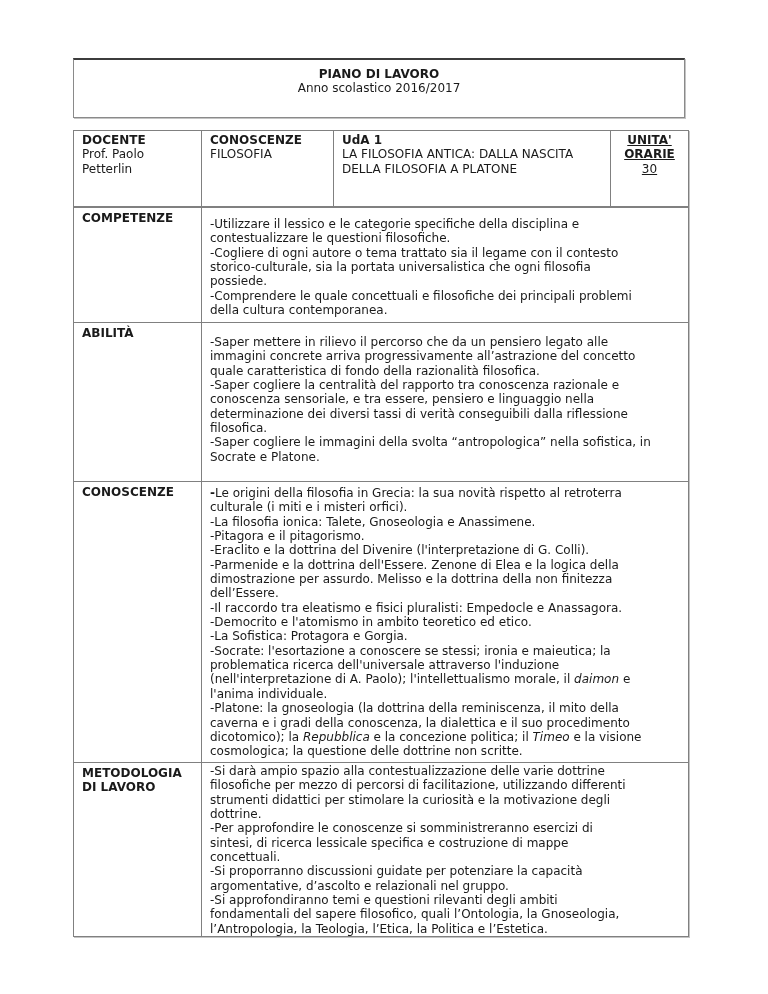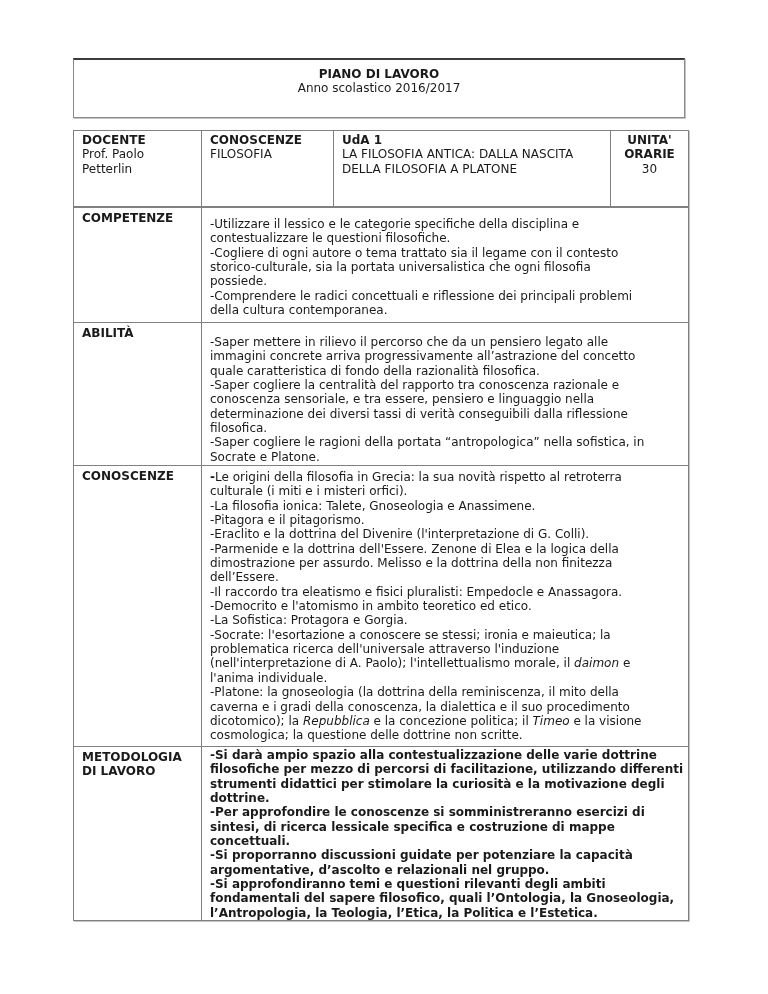--- a/index.html
+++ b/index.html
@@ -26,32 +26,32 @@
     position: absolute; left: 73px; width: 615px;
     border-collapse: collapse; table-layout: fixed;
     box-shadow: 1px 1px 0 #c4c4c4;
   }
   table.grid td {
     border: 1px solid #808080; vertical-align: top;
     padding: 2px 6px 0 8px; overflow: visible;
   }
   #info { top: 130px; }
   #info tr { height: 76px; }
-  #info td.center { text-align: center; padding-left: 2px; padding-right: 2px; }
+  #info td.center { text-align: center; padding-left: 2px; padding-right: 2px; text-decoration: underline; }
 
   #sections { top: 207px; }
   .r0 { height: 115px; }
-  .r1 { height: 143px; }
+  .r1 { height: 159px; }
   .r2 { height: 281px; }
   .r3 { height: 172px; }
   #sections td.lbl { padding-top: 3px; }
   .r0 td.txt { padding-top: 9px; }
   .r1 td.txt { padding-top: 12px; }
   .r2 td.txt { padding-top: 4px; }
-  .r3 td.txt { padding-top: 1px; font-weight: bold; }
+  .r3 td.txt { padding-top: 1px; }
 </style>
 </head>
 <body>
 
 <div class="hdr">
   <div class="ln bold">PIANO DI LAVORO</div>
   <div class="ln">Anno scolastico 2016/2017</div>
 </div>
 
 <table class="grid" id="info">
@@ -103,37 +103,37 @@
       <tr class="r0">
     <td class="lbl bold">
           <div class="ln">COMPETENZE</div>
         </td>
     <td class="txt">
           <div class="ln">-Utilizzare il lessico e le categorie specifiche della disciplina e</div>
           <div class="ln">contestualizzare le questioni filosofiche.</div>
           <div class="ln">-Cogliere di ogni autore o tema trattato sia il legame con il contesto</div>
           <div class="ln">storico-culturale, sia la portata universalistica che ogni filosofia</div>
           <div class="ln">possiede.</div>
-          <div class="ln">-Comprendere le radici concettuali e riflessione dei principali problemi</div>
+          <div class="ln">-Comprendere le quale concettuali e filosofiche dei principali problemi</div>
           <div class="ln">della cultura contemporanea.</div>
         </td>
   </tr>
   <tr class="r1">
     <td class="lbl bold">
           <div class="ln">ABILITÀ</div>
         </td>
     <td class="txt">
           <div class="ln">-Saper mettere in rilievo il percorso che da un pensiero legato alle</div>
           <div class="ln">immagini concrete arriva progressivamente all’astrazione del concetto</div>
           <div class="ln">quale caratteristica di fondo della razionalità filosofica.</div>
           <div class="ln">-Saper cogliere la centralità del rapporto tra conoscenza razionale e</div>
           <div class="ln">conoscenza sensoriale, e tra essere, pensiero e linguaggio nella</div>
           <div class="ln">determinazione dei diversi tassi di verità conseguibili dalla riflessione</div>
           <div class="ln">filosofica.</div>
-          <div class="ln">-Saper cogliere le ragioni della portata “antropologica” nella sofistica, in</div>
+          <div class="ln">-Saper cogliere le immagini della svolta “antropologica” nella sofistica, in</div>
           <div class="ln">Socrate e Platone.</div>
         </td>
   </tr>
   <tr class="r2">
     <td class="lbl bold">
           <div class="ln">CONOSCENZE</div>
         </td>
     <td class="txt">
           <div class="ln"><b>-</b><span>Le origini della filosofia in Grecia: la sua novità rispetto al retroterra</span></div>
           <div class="ln">culturale (i miti e i misteri orfici).</div>

